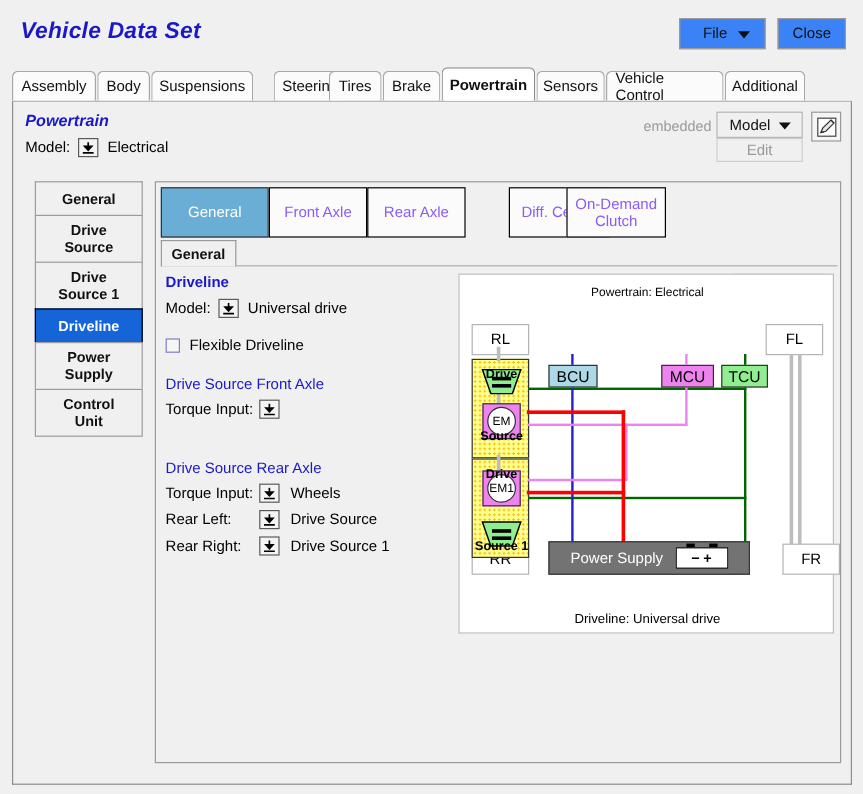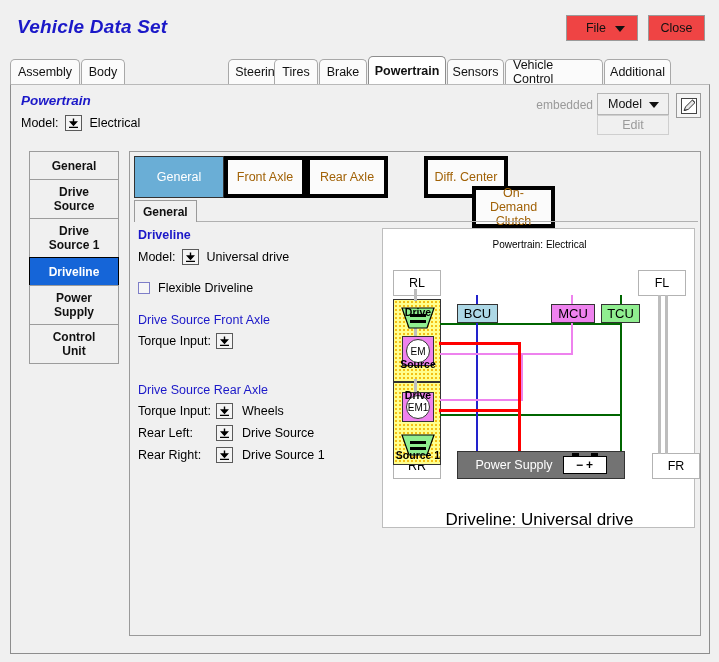--- a/index.html
+++ b/index.html
@@ -16,21 +16,21 @@
 
   
   #title-row { position:absolute; left:0; top:0; width:719px; height:56px; }
   #app-title {
     position:absolute; left:17px; top:16px;
     font-size:19px; font-weight:bold; font-style:italic;
     color:#1b18c8; letter-spacing:.2px;
   }
   .topbtn {
     position:absolute; top:15px; height:26px;
-    background:#ef4444; border:1px solid #9a9a9a;
+    background:#3b82f6; border:1px solid #9a9a9a;
     font-size:12.5px; color:#111;
     display:flex; align-items:center; justify-content:center;
     cursor:default;
   }
   #file-button { left:566px; width:72px; }
   #file-button .lbl { margin-right:12px; }
   #file-button .caret {
     width:0;height:0;border-left:5px solid transparent;border-right:5px solid transparent;
     border-top:6px solid #111; position:absolute; right:12px; top:10px;
   }
@@ -99,22 +99,22 @@
   .sb-item.sel { background:#1565d8; color:#fff; border-color:#000; }
 
   
   #content-pane {
     position:absolute; left:118px; top:66px; width:572px; height:485px;
     background:#f0f0f0; border:1px solid #9a9a9a;
   }
   #inner-tabs { position:absolute; left:4px; top:4px; height:44px; }
   .itab {
     position:absolute; top:0; height:42px;
-    background:#fbfbfb; border:4px solid #000000;
-    font-size:12.5px; color:#a16207; line-height:14px; text-align:center;
+    background:#fbfbfb; border:1px solid #000000;
+    font-size:12.5px; color:#8b5cf6; line-height:14px; text-align:center;
     display:flex; align-items:center; justify-content:center; padding:0 6px; cursor:default;
   }
   .itab.sel { background:#6aaed6; color:#fff; border:1px solid #333; }
 
   #sub-tabrow { position:absolute; left:4px; top:48px; width:564px; height:22px; }
   #sub-tabrow .underline { position:absolute; left:0; top:21px; width:564px; height:1px; background:#b0b0b0; }
   #sub-tab-general {
     position:absolute; left:0; top:0; height:22px; padding:0 8px;
     background:#f0f0f0; border:1px solid #9a9a9a; border-bottom:none;
     font-size:12px; font-weight:bold; color:#111;
@@ -141,21 +141,21 @@
   #front-group .trow .lab { width:78px; }
   #front-group { margin-top:4px; }
   #rear-group { margin-top:34px; }
 
   
   #diagram {
     position:absolute; left:252px; top:76px; width:313px; height:300px;
     background:#fff; border:1px solid #bdbdbd;
   }
   #diagram-title { position:absolute; left:0; top:10px; width:313px; text-align:center; font-size:10px; }
-  #diagram-footer { position:absolute; left:0; top:281px; width:313px; text-align:center; font-size:17px; }
+  #diagram-footer { position:absolute; left:0; top:281px; width:313px; text-align:center; font-size:11px; }
 
   .wheel {
     position:absolute; width:48px; height:26px; background:#fff;
     border:1px solid #b3b3b3; font-size:12.5px;
     display:flex; align-items:center; justify-content:center; cursor:default;
   }
   #wheel-rl { left:10px; top:41px; }
   #wheel-rr { left:10px; top:224px; }
   #wheel-fl { left:255px; top:41px; }
   #wheel-fr { left:269px; top:224px; }
@@ -240,20 +240,21 @@
     <span class="lbl">File</span>
     <span class="caret"></span>
   </div>
 
   <div id="close-button" class="topbtn">Close</div>
 </div>
 
 <div id="tabstrip">
   <div class="otab" style="left:0px;   width:70px;">Assembly</div>
   <div class="otab" style="left:71px;  width:44px;">Body</div>
+  <div class="otab" style="left:116px; width:85px;">Suspensions</div>
   <div class="otab" style="left:202px; width:61px;margin-left:16px;">Steering</div>
   <div class="otab" style="left:264px; width:44px;">Tires</div>
   <div class="otab" style="left:309px; width:48px;">Brake</div>
   <div class="otab sel" style="left:358px; width:78px;">Powertrain</div>
   <div class="otab" style="left:437px; width:57px;">Sensors</div>
   <div class="otab" style="left:495px; width:98px;">Vehicle Control</div>
   <div class="otab" style="left:594px; width:67px;">Additional</div>
 </div>
 
 <div id="main-panel">
@@ -319,21 +320,21 @@
     </div>
   </div>
 
   <div id="content-pane">
 
     <div id="inner-tabs">
       <div class="itab sel" style="left:0px;   width:90px;">General</div>
       <div class="itab" style="left:90px;  width:82px;">Front Axle</div>
       <div class="itab" style="left:172px; width:82px;">Rear Axle</div>
       <div class="itab" style="left:254px; width:84px;margin-left:36px;">Diff. Center</div>
-      <div class="itab" style="left:338px; width:83px;margin-top:30px;">
+      <div class="itab" style="left:338px; width:83px;">
         <div>
           <div>On-Demand</div>
           <div>Clutch</div>
         </div>
       </div>
     </div>
 
     <div id="sub-tabrow">
       <div class="underline"></div>
       <div id="sub-tab-general">General</div>

